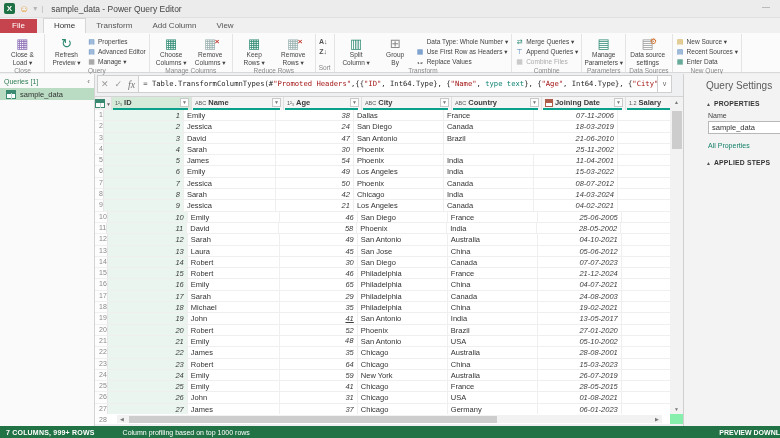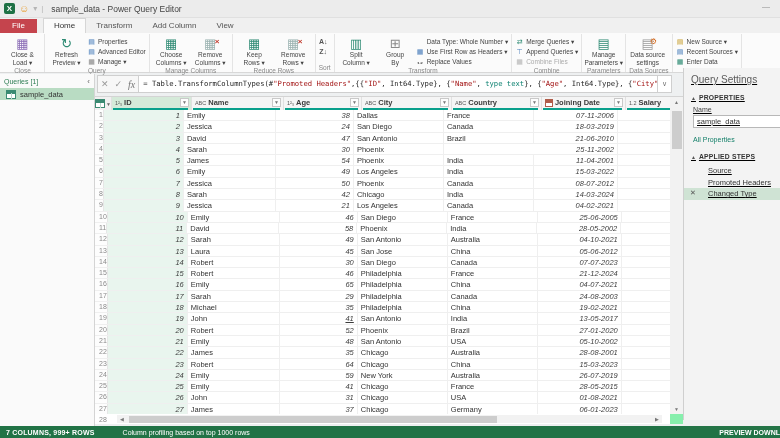--- a/index.html
+++ b/index.html
@@ -79,21 +79,21 @@
   #row28 { width:22px; font-size:7px; color:#8a8a8a; padding-left:4px; }
   .hscroll { flex:1; height:8px; background:#f2f2f2; display:flex; align-items:center; margin-right:8px; }
   .hscroll .arr { width:10px; font-size:5px; color:#777; text-align:center; }
   .hscroll .track { flex:1; position:relative; height:8px; }
   .hscroll .thumb { position:absolute; left:2px; top:0.5px; width:70%; height:7px; background:#cdcdcd; }
   #vscroll { position:absolute; right:0; top:0; bottom:9.7px; width:13px; background:#f2f2f2; }
   #vscroll .arr { position:absolute; left:0; width:13px; font-size:5px; color:#777; text-align:center; }
   #vscroll .thumb { position:absolute; left:1.5px; top:14px; width:10px; height:38px; background:#cdcdcd; }
 
   
-  #settings-panel { position:absolute; left:683px; top:68px; width:97px; height:352px; background:#f3f3f3; border-left:1px solid #cfcfcf; padding:6px 0 0 7px;text-decoration:underline; }
+  #settings-panel { position:absolute; left:683px; top:74px; width:97px; height:352px; background:#f3f3f3; border-left:1px solid #cfcfcf; padding:6px 0 0 22px; }
   #qs-title { font-size:10px; color:#5a5a5a; margin-bottom:9px; }
   .qs-section { display:flex; align-items:center; gap:3px; margin-bottom:5px; }
   .qs-tri { font-size:5px; color:#555; }
   .qs-sec-label { font-size:6.8px; font-weight:bold; color:#333; letter-spacing:0.2px; }
   #qs-name-label { font-size:7px; color:#444; margin:2px 0 2px 2px; }
   #qs-name-input { margin-left:2px; width:100px; height:13px; background:#fff; border:1px solid #b8b8b8; font-size:7.5px; color:#333; padding:1px 3px; display:block; }
   #qs-allprops { font-size:7px; color:#15806a; margin:6px 0 10px 2px; display:inline-block; }
   #steps-list { margin-top:3px; }
   .step { display:flex; align-items:center; height:11.5px; font-size:7.5px; color:#333; padding-left:17px; position:relative; }
   .step.selected { background:#cfe3d4; width:96px; margin-left:-7px; padding-left:24px; }
@@ -565,21 +565,21 @@
           <div class="gcell num" style="width: 78px; flex: 0 0 auto;">52</div>
           <div class="gcell" style="width: 90px; flex: 0 0 auto;">Phoenix</div>
           <div class="gcell" style="width: 90px; flex: 0 0 auto;">Brazil</div>
           <div class="gcell num" style="width: 84px; flex: 0 0 auto;">27-01-2020</div>
           <div class="gcell num" style="width: 61px; flex: 0 0 auto;"></div>
         </div>
         <div class="grow">
           <div class="rownum">21</div>
           <div class="gcell num selcol" style="width: 80px; flex: 0 0 auto;">21</div>
           <div class="gcell" style="width: 92px; flex: 0 0 auto;">Emily</div>
-          <div class="gcell num" style="width: 78px; flex: 0 0 auto;">48</div>
+          <div class="gcell num" style="width: 78px; flex: 0 0 auto; font-family: Liberation Mono, monospace;">48</div>
           <div class="gcell" style="width: 90px; flex: 0 0 auto;">San Antonio</div>
           <div class="gcell" style="width: 90px; flex: 0 0 auto;">USA</div>
           <div class="gcell num" style="width: 84px; flex: 0 0 auto;">05-10-2002</div>
           <div class="gcell num" style="width: 61px; flex: 0 0 auto;"></div>
         </div>
         <div class="grow">
           <div class="rownum">22</div>
           <div class="gcell num selcol" style="width: 80px; flex: 0 0 auto;">22</div>
           <div class="gcell" style="width: 92px; flex: 0 0 auto;">James</div>
           <div class="gcell num" style="width: 78px; flex: 0 0 auto;">35</div>
@@ -662,32 +662,20 @@
       <span class="qs-tri">▲</span>
       <span class="qs-sec-label">PROPERTIES</span>
     </div>
     <div id="qs-name-label">Name</div>
     <div id="qs-name-input">sample_data</div>
     <a id="qs-allprops">All Properties</a>
     <div class="qs-section">
       <span class="qs-tri">▲</span>
       <span class="qs-sec-label">APPLIED STEPS</span>
     </div>
-    <div id="steps-list">
-        <div class="step">
-          <span>Source</span>
-        </div>
-        <div class="step">
-          <span>Promoted Headers</span>
-        </div>
-        <div class="step selected">
-          <span class="del">✕</span>
-          <span>Changed Type</span>
-        </div>
-      </div>
   </div>
 
   <div id="statusbar">
     <span id="sb-left1">7 COLUMNS, 999+ ROWS</span>
     <span id="sb-left2">Column profiling based on top 1000 rows</span>
     <span id="sb-right">PREVIEW DOWNL</span>
   </div>
 
 </div>
 

